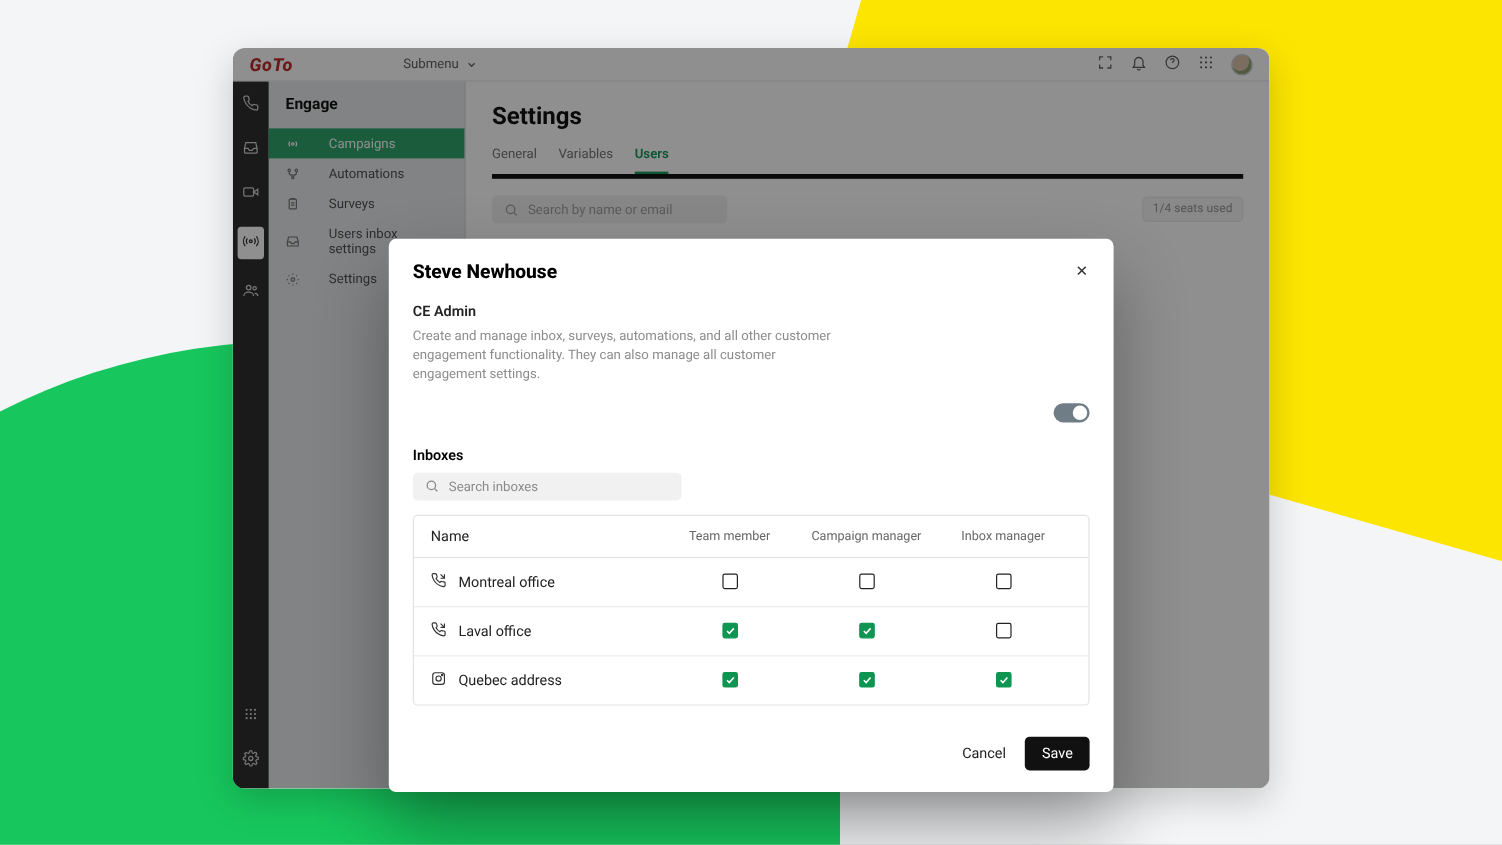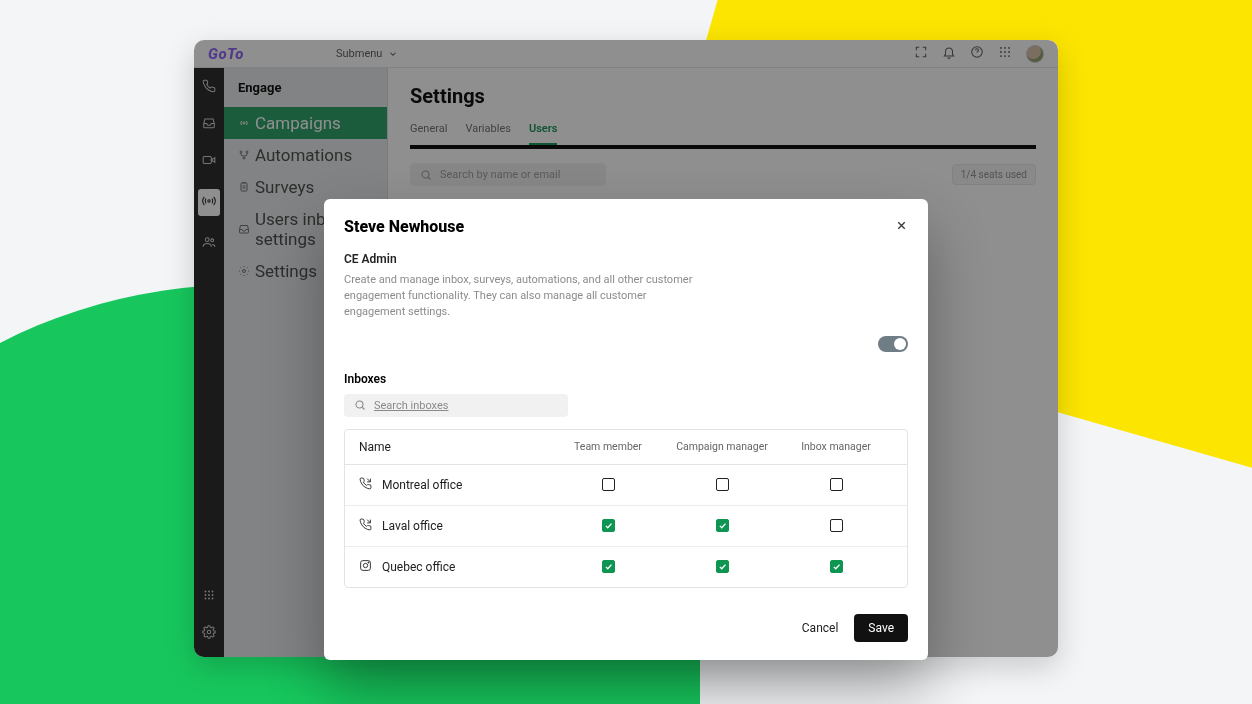--- a/index.html
+++ b/index.html
@@ -6,38 +6,38 @@
   body { width: 1252px; height: 704px; overflow: hidden; background: #f3f5f6; position: relative; }
 
   
   .bg-yellow { position:absolute; top:-120px; right:-160px; width:720px; height:520px; background:#fce500; transform:rotate(16deg); border-radius:40px; }
   .bg-green { position:absolute; bottom:-280px; left:-200px; width:900px; height:700px; background:#17c75d; border-radius:50% 50% 0 0; }
 
   .app-window { position:absolute; left:194px; top:40px; width:864px; height:617px; background:#fff; border-radius:10px; box-shadow:0 10px 30px rgba(0,0,0,.18); overflow:hidden; display:flex; flex-direction:column; }
 
   
   .top-bar { height:28px; display:flex; align-items:center; padding:0 14px; background:#fff; border-bottom:1px solid #e6e6e6; }
-  .goto-logo { font-weight:800; font-style:italic; font-size:15px; letter-spacing:.5px; color:#8b5cf6; position:relative;text-align:center; }
+  .goto-logo { font-weight:800; font-style:italic; font-size:15px; letter-spacing:.5px; color:#b91c1c; position:relative;text-align:center; }
   .goto-logo::after { content:""; position:absolute; left:-2px; right:-2px; bottom:-1px; height:4px; background:#ffd600; z-index:-1; }
   .submenu { margin-left:92px; font-size:11px; color:#555; display:flex; align-items:center; gap:6px; }
   .top-icons { margin-left:auto; display:flex; align-items:center; gap:14px; color:#555; }
   .top-icons svg { width:14px; height:14px; }
   .avatar { width:18px; height:18px; border-radius:50%; background:radial-gradient(circle at 40% 35%, #d9bfa5 0 50%, #8a9c67 55%); border:1px solid #c9c9c9; }
 
   .app-body { flex:1; display:flex; min-height:0; }
 
   .nav-rail { width:30px; background:#1f1f1f; display:flex; flex-direction:column; align-items:center; padding-top:10px; gap:18px; }
   .nav-rail .rail-item svg { width:14px; height:14px; color:#cfcfcf; }
   .nav-rail .rail-item.active { background:#fff; color:#1f1f1f; border-radius:3px; padding:4px; }
   .nav-rail .rail-item.active svg { color:#1f1f1f; }
   .rail-spacer { flex:1; }
 
   .sidebar { width:164px; background:#e7e9ea; border-right:1px solid #d8d8d8; }
   .sidebar-title { padding:12px 14px; font-weight:700; font-size:13px; }
-  .sb-item { display:flex; align-items:center; gap:5px; padding:6px 14px; font-size:17px; color:#444; }
+  .sb-item { display:flex; align-items:center; gap:24px; padding:6px 14px; font-size:11px; color:#444; }
   .sb-item svg { width:12px; height:12px; color:#6b6b6b; flex:none; }
   .sb-item.selected { background:#1f9d61; color:#fff; }
   .sb-item.selected svg { color:#fff; }
 
   .content { flex:1; padding:16px 22px; }
   .page-title { font-size:20px; font-weight:700; margin-bottom:8px; }
   .tabs { display:flex; gap:18px; border-bottom:4px solid #000000; font-size:11px; color:#6b6b6b; }
   .tab { padding:6px 0 8px; }
   .tab.active { color:#0b8f4f; border-bottom:2px solid #0b8f4f; font-weight:600;text-align:center; }
   .search-row { display:flex; align-items:center; margin-top:14px; }
@@ -58,21 +58,21 @@
   .modal-title { font-size:16px; font-weight:800; }
   .close-x { margin-left:auto; cursor:pointer; color:#333; }
   .role-row { display:flex; margin-top:16px; gap:16px;flex-direction:column; }
   .role-title { font-size:12px; font-weight:600; color:#222; margin-bottom:6px; }
   .role-desc { font-size:11px; color:#8c8c8c; line-height:1.45; max-width:360px; }
   .toggle { margin-left:auto; width:30px; height:16px; border-radius:10px; background:#6f7d87; position:relative; flex:none; }
   .toggle::after { content:""; position:absolute; right:2px; top:2px; width:12px; height:12px; background:#fff; border-radius:50%; }
 
   .inbox-section { margin-top:20px; }
   .inbox-title { font-size:12px; font-weight:600; margin-bottom:8px; }
-  .inbox-search { display:flex; align-items:center; gap:8px; background:#f1f1f1; border-radius:4px; padding:5px 10px; width:224px; font-size:11px; color:#8a8a8a;text-decoration:underline; }
+  .inbox-search { display:flex; align-items:center; gap:8px; background:#f1f1f1; border-radius:4px; padding:5px 10px; width:224px; font-size:11px; color:#8a8a8a; }
 
   .grid { border:1px solid #e3e3e3; border-radius:4px; margin-top:12px; }
   .g-head, .g-row { display:flex; align-items:center; }
   .g-head { padding:10px 14px; font-size:10.5px; color:#666; border-bottom:1px solid #e3e3e3; }
   .g-row { padding:12px 14px; border-bottom:1px solid #ececec; }
   .g-row:last-child { border-bottom:none; }
   .col-name { flex: 0 0 192px; display:flex; align-items:center; gap:10px; font-size:12px; color:#222; }
   .col-name svg { width:13px; height:13px; color:#333; flex:none; }
   .col-c { flex:1; display:flex; justify-content:center; }
 
@@ -319,21 +319,21 @@
               <span class="chk "></span>
             </div>
           </div>
           <div class="g-row">
     <div class="col-name">
       <span><svg viewBox="0 0 24 24" fill="none" stroke="currentColor" stroke-width="1.8">
                   <rect x="3" y="3" width="18" height="18" rx="4"></rect>
                   <circle cx="12" cy="12" r="4"></circle>
                   <circle cx="17.5" cy="6.5" r="1" fill="currentColor"></circle>
                 </svg></span>
-      <span>Quebec office</span>
+      <span>Quebec address</span>
     </div>
     <div class="col-c">
               <span class="chk on">
                 <svg viewBox="0 0 24 24" fill="none" stroke="currentColor" stroke-width="3.5">
                   <polyline points="5 13 10 18 20 7"></polyline>
                 </svg>
               </span>
             </div>
     <div class="col-c">
               <span class="chk on">

